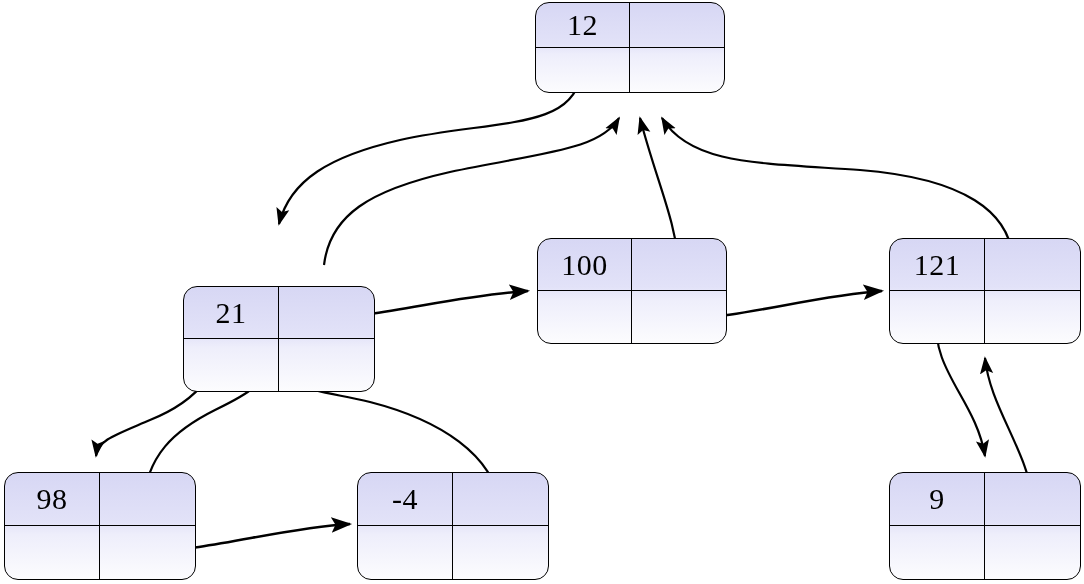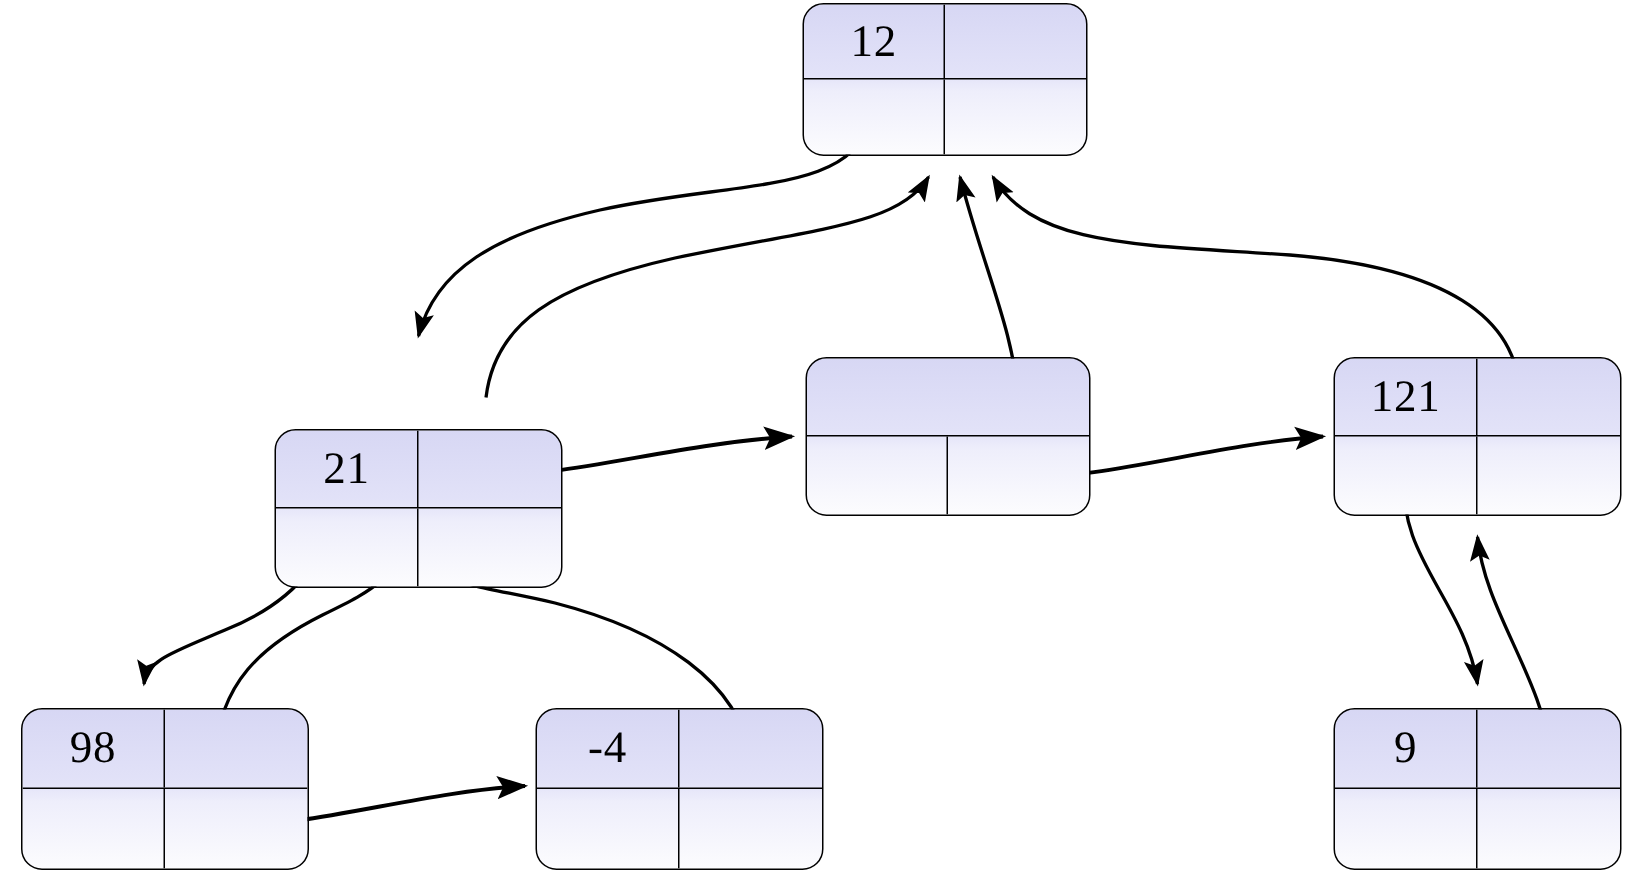--- a/index.html
+++ b/index.html
@@ -90,21 +90,21 @@
 
     <path d="M 500,506 C 494,455 440,420 370,402 C 310,388 290,392 287,358" fill="none" stroke="#000000" stroke-width="2.2" marker-end="url(#arrowhead)"></path>
 
     <path d="M 148,551 C 210,551 280,528 350,524" fill="none" stroke="#000000" stroke-width="2.6" marker-end="url(#arrowhead)"></path>
 
     <path d="M 937,316 C 930,370 976,400 985,456" fill="none" stroke="#000000" stroke-width="2.2" marker-end="url(#arrowhead)"></path>
 
     <path d="M 1035,508 C 1028,450 990,408 985,358" fill="none" stroke="#000000" stroke-width="2.2" marker-end="url(#arrowhead)"></path>
   </svg>
 
-  <div class="node" style="left:535px; top:2px; width:190px; height:102px;">
+  <div class="node" style="left:535px; top:2px; width:190px; height:91px;">
     <div class="node-row top">
       <div class="cell left">
         <span class="cell-label">12</span>
       </div>
       <div class="cell right"></div>
     </div>
     <div class="node-row bottom">
       <div class="cell left"></div>
       <div class="cell right"></div>
     </div>
@@ -118,20 +118,23 @@
       <div class="cell right"></div>
     </div>
     <div class="node-row bottom">
       <div class="cell left"></div>
       <div class="cell right"></div>
     </div>
   </div>
 
   <div class="node" style="left:537px; top:238px; width:190px; height:106px;">
     <div class="node-row top">
+      <div class="cell left">
+        <span class="cell-label">100</span>
+      </div>
       <div class="cell right"></div>
     </div>
     <div class="node-row bottom">
       <div class="cell left"></div>
       <div class="cell right"></div>
     </div>
   </div>
 
   <div class="node" style="left:889px; top:238px; width:192px; height:106px;">
     <div class="node-row top">
@@ -139,21 +142,21 @@
         <span class="cell-label">121</span>
       </div>
       <div class="cell right"></div>
     </div>
     <div class="node-row bottom">
       <div class="cell left"></div>
       <div class="cell right"></div>
     </div>
   </div>
 
-  <div class="node" style="left:14px; top:472px; width:192px; height:108px;">
+  <div class="node" style="left:4px; top:472px; width:192px; height:108px;">
     <div class="node-row top">
       <div class="cell left">
         <span class="cell-label">98</span>
       </div>
       <div class="cell right"></div>
     </div>
     <div class="node-row bottom">
       <div class="cell left"></div>
       <div class="cell right"></div>
     </div>

